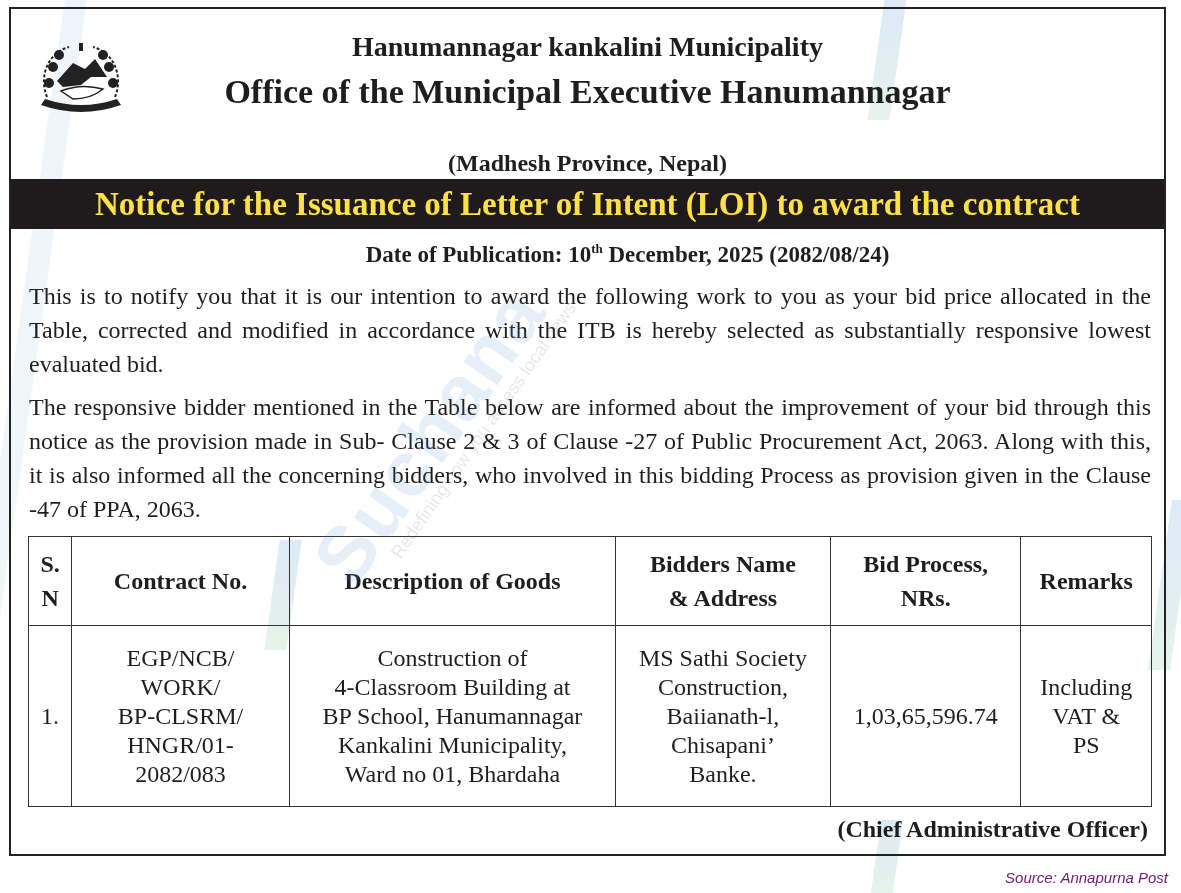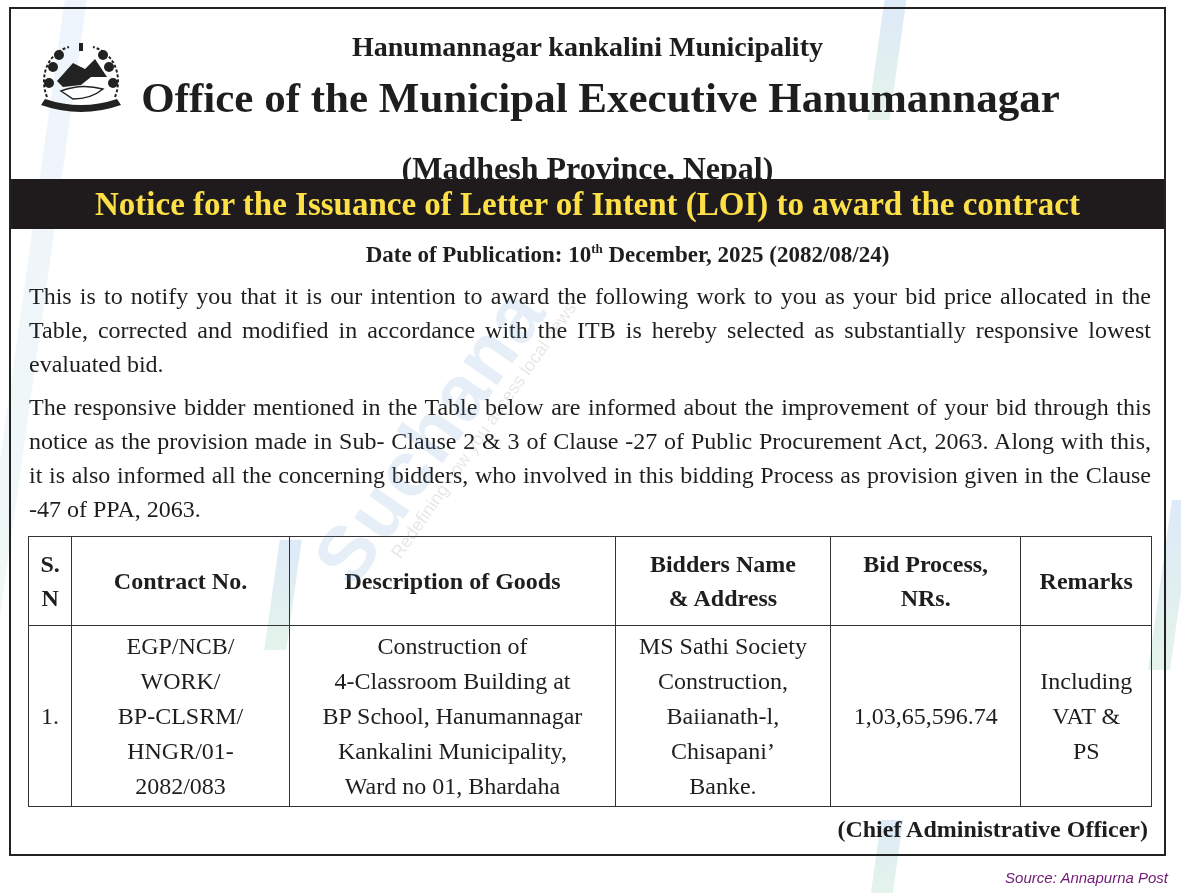--- a/index.html
+++ b/index.html
@@ -22,42 +22,42 @@
     pointer-events: none; white-space: nowrap;
   }
   .frame {
     position: absolute; left: 9px; top: 7px; width: 1157px; height: 849px;
     border: 2px solid #222; box-sizing: border-box;
   }
   .header { position: absolute; left: 0; top: 12px; width: 100%; height: 170px; }
   .emblem { position: absolute; left: 22px; top: 16px; width: 96px; height: 86px; }
   .h-line { position: absolute; left: 0; width: 100%; text-align: center; font-weight: bold; }
   .h1 { top: 10px; font-size: 28px; }
-  .h2 { top: 52px; font-size: 43px; padding-left: 13px; }
+  .h2 { top: 52px; font-size: 34px; }
   .h3 { top: 95px; font-size: 24px; }
-  .h4 { top: 129px; font-size: 32px; }
+  .h4 { top: 129px; font-size: 24px; }
   .banner {
     position: absolute; left: 0; top: 170px; width: 100%; height: 50px; background: #1f1b1c;
     color: #fde047; font-weight: bold; font-size: 33px; text-align: center; line-height: 50px;
   }
   .pubdate { position: absolute; left: 0; top: 232px; width: 100%; text-align: center; font-weight: bold; font-size: 23px; padding-left: 40px; }
   .pubdate sup { font-size: 13px; }
   .para {
     position: absolute; left: 18px; width: 1122px; font-size: 24px; line-height: 34px;
     text-align: justify; text-align-last: left;
   }
   .p1 { top: 270px; }
   .p2 { top: 381px; }
   table.loi {
     position: absolute; left: 17px; top: 527px; width: 1124px; border-collapse: collapse;
     font-size: 24px;
   }
   table.loi th, table.loi td { border: 1.5px solid #333; text-align: center; vertical-align: middle; padding: 0 4px; }
   table.loi th { font-weight: bold; height: 88px; line-height: 34px; }
-  table.loi td { height: 180px; line-height: 35px; }
+  table.loi td { height: 180px; line-height: 29px; }
   .signoff { position: absolute; right: 16px; top: 807px; font-weight: bold; font-size: 24px; }
   .source {
     position: absolute; right: 13px; top: 869px; font-family: "Liberation Sans", sans-serif;
     font-style: italic; font-size: 15px; color: #701a75;
   }
   .multiline { white-space: pre-line; }
 </style>
 </head>
 <body>
 

